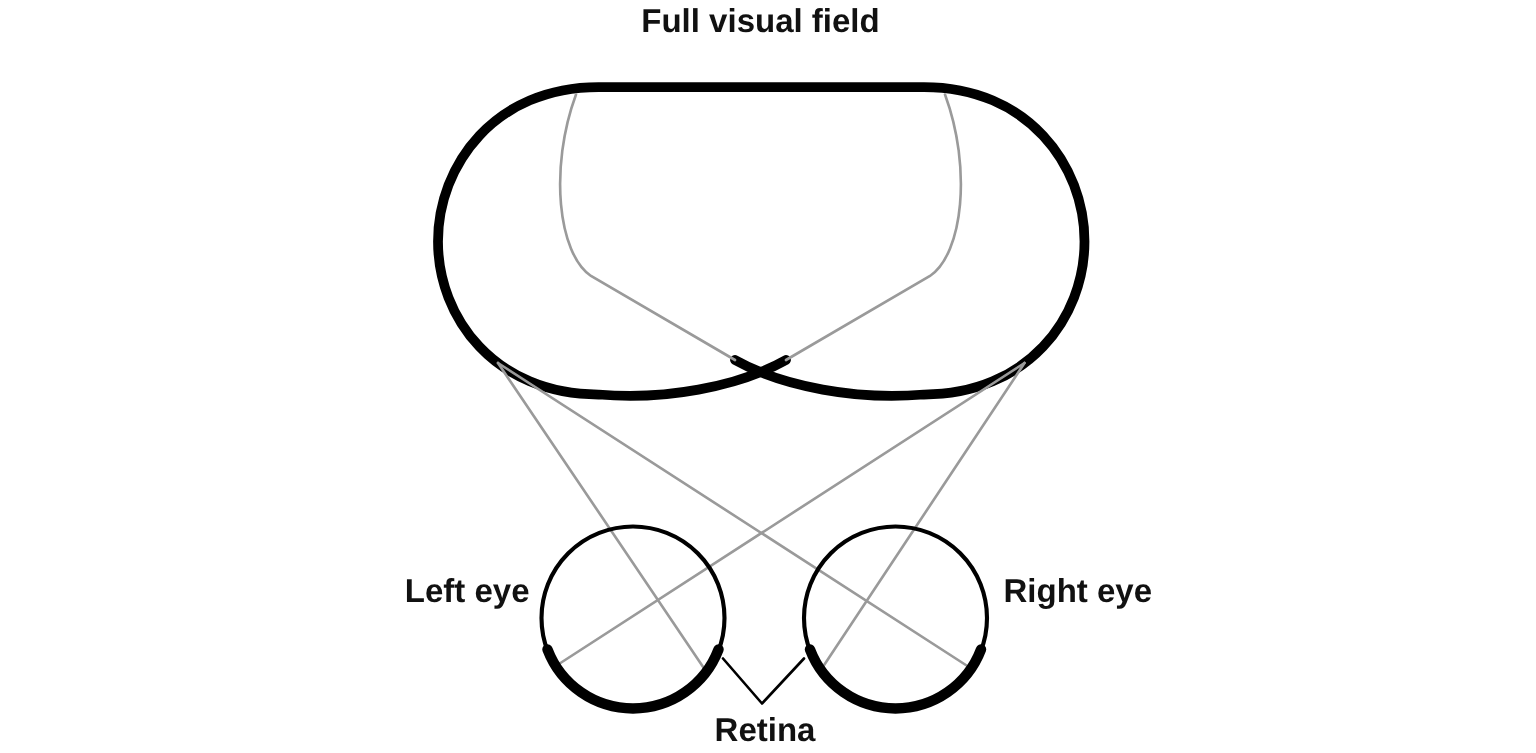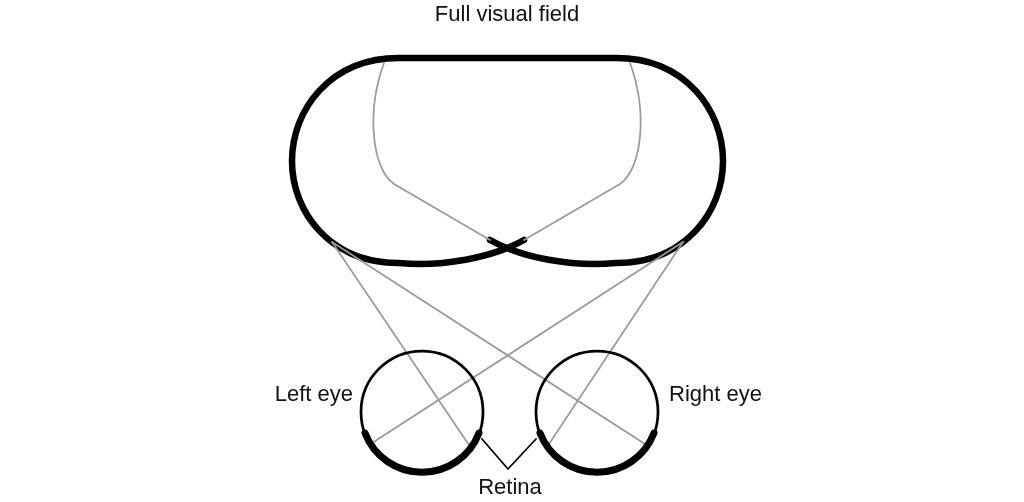--- a/index.html
+++ b/index.html
@@ -7,20 +7,21 @@
     padding: 0;
     background: #ffffff;
   }
   #stage {
     position: relative;
     width: 1024px;
     height: 502px;
     background: #ffffff;
     overflow: hidden;
     font-family: "Liberation Sans", sans-serif;
+    font-weight: bold;
   }
   svg { display: block; }
 
   .outline {
     fill: none;
     stroke-width: 6.5;
     stroke-linecap: round;
     stroke-linejoin: round;
   }
   .innerline {

